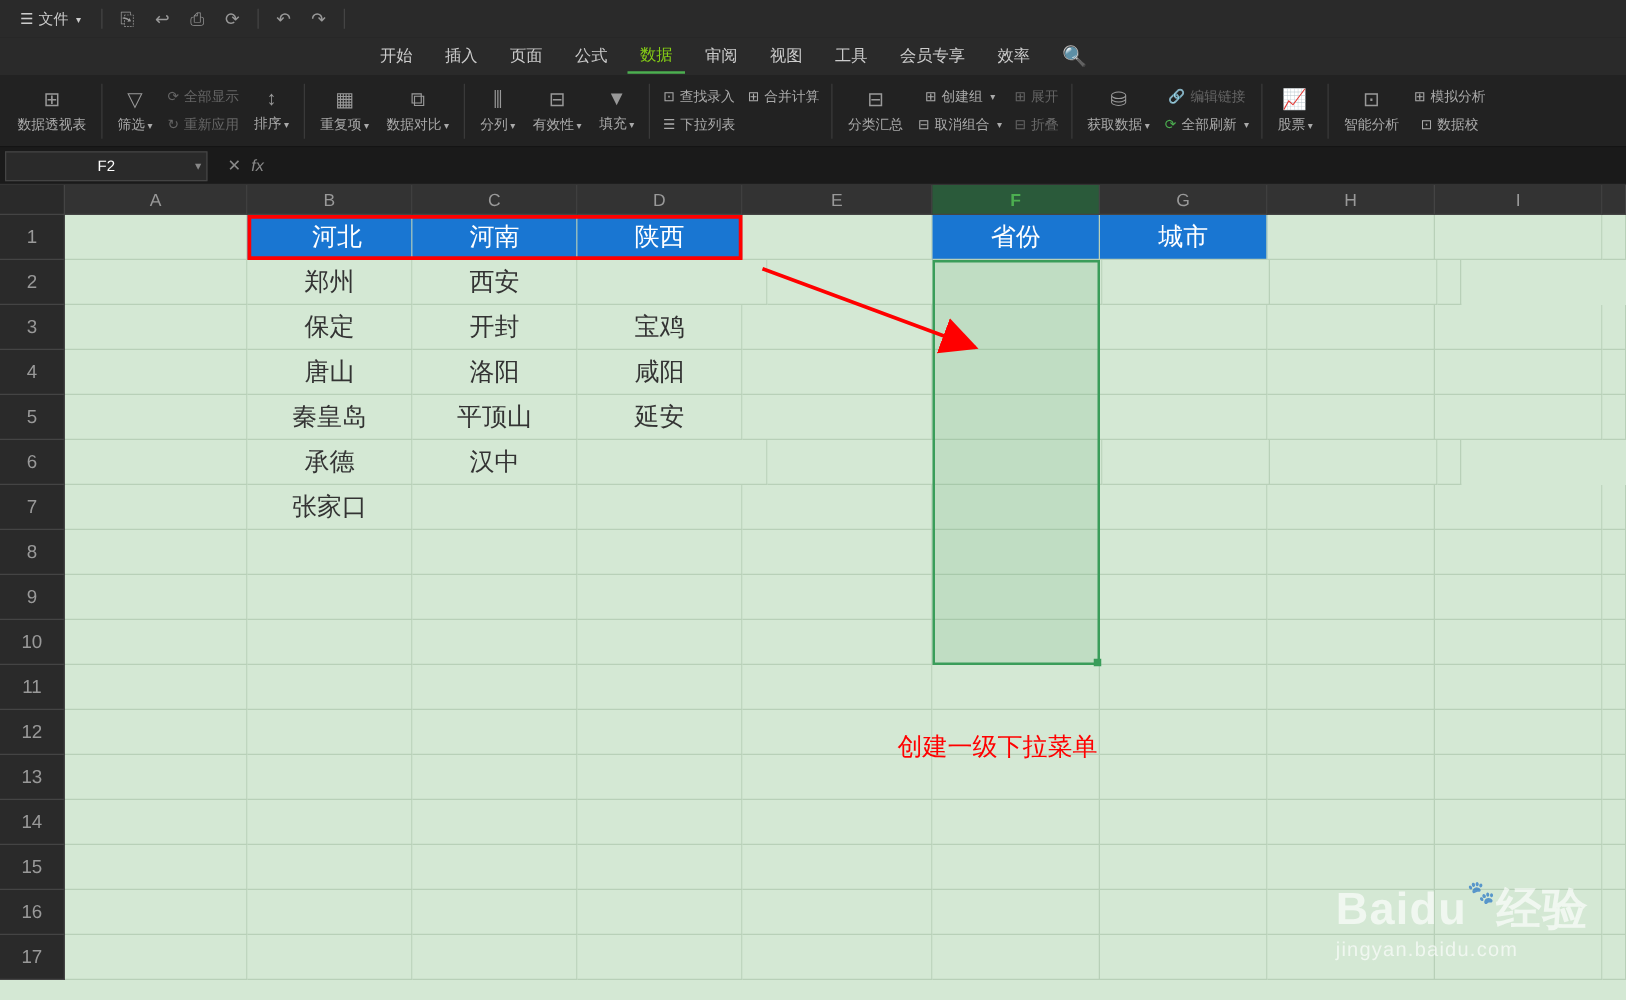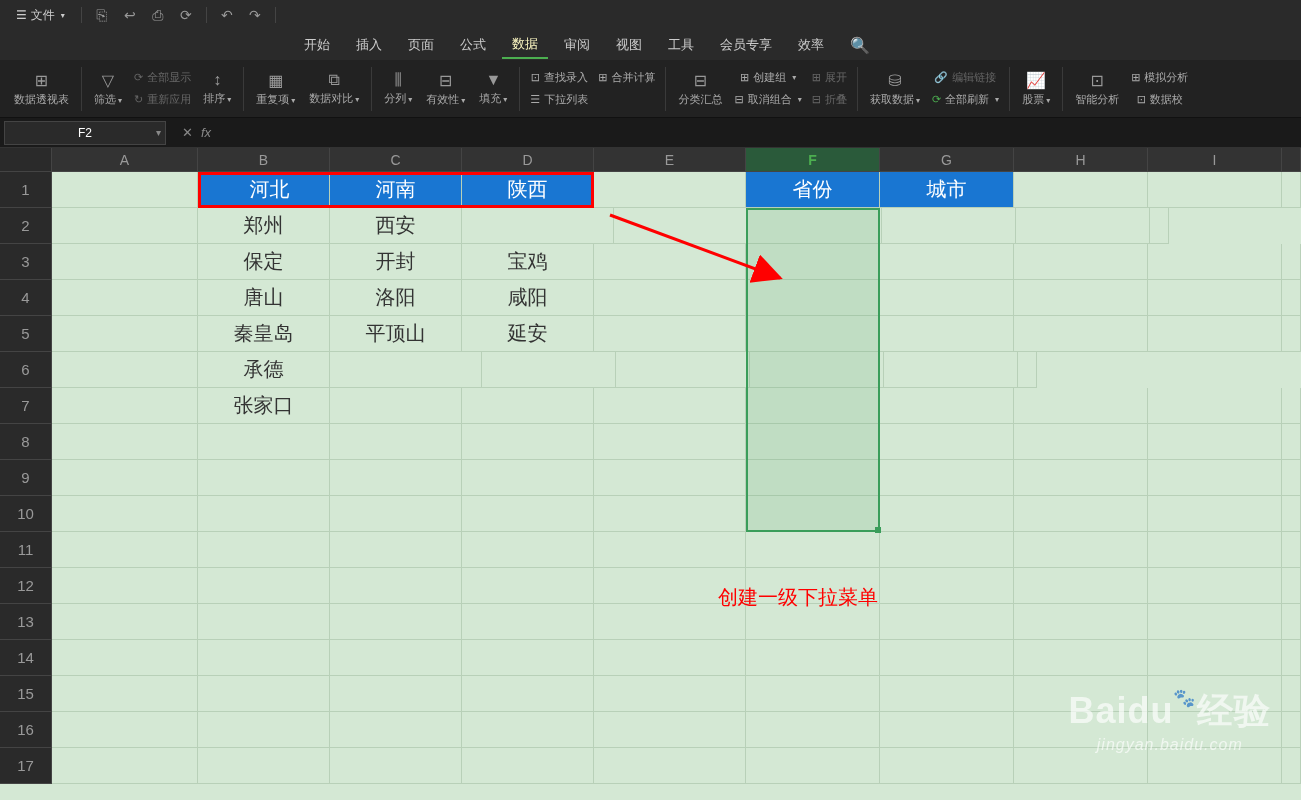--- a/index.html
+++ b/index.html
@@ -5,21 +5,21 @@
     * { margin: 0; padding: 0; box-sizing: border-box; font-family: "Microsoft YaHei", Arial, sans-serif; }
     body { background: #1e1e1e; color: #ccc; width: 1301px; height: 800px; overflow: hidden; position: relative; }
     
     .title-bar { height: 30px; background: #2a2a2a; display: flex; align-items: center; padding: 0 8px; gap: 4px; }
     .file-menu { display: flex; align-items: center; gap: 4px; padding: 2px 8px; cursor: pointer; font-size: 12px; }
     .qat-btn { width: 24px; height: 24px; display: flex; align-items: center; justify-content: center; cursor: pointer; font-size: 14px; color: #999; }
     .qat-sep { width: 1px; height: 16px; background: #444; margin: 0 4px; }
     
     .menu-bar { height: 30px; background: #2a2a2a; display: flex; align-items: center; padding: 0 8px; gap: 6px; }
     .menu-item { padding: 4px 10px; font-size: 13px; cursor: pointer; color: #ccc; }
-    .menu-item.active { color: #fef9c3; border-bottom: 2px solid #4caf50; }
+    .menu-item.active { color: #84cc16; border-bottom: 2px solid #4caf50; }
     .search-icon { margin-left: 10px; color: #888; cursor: pointer; }
     
     .ribbon { height: 58px; background: #222; display: flex; align-items: center; padding: 0 8px; gap: 2px; border-bottom: 1px solid #111; }
     .ribbon-sep { width: 1px; height: 44px; background: #3a3a3a; margin: 0 4px; }
     .ribbon-btn { display: flex; flex-direction: column; align-items: center; justify-content: center; padding: 2px 6px; cursor: pointer; font-size: 11px; color: #aaa; gap: 2px; min-width: 36px; }
     .ribbon-btn-tall { height: 48px; }
     .ribbon-btn-small { flex-direction: row; height: 22px; padding: 2px 4px; gap: 4px; font-size: 11px; }
     .ribbon-col { display: flex; flex-direction: column; gap: 0px; }
     .ribbon-icon { font-size: 16px; color: #999; }
     .ribbon-dim { color: #666; }
@@ -44,23 +44,23 @@
     .cell.hdr { background: #1976d2; color: #fff; font-family: Liberation Serif, serif; }
     
     .col-A{width:146px} .col-B{width:132px} .col-C{width:132px} .col-D{width:132px} .col-E{width:152px} .col-F{width:134px} .col-G{width:134px} .col-H{width:134px} .col-I{width:134px} .col-J{width:19px}
     
     .sel-range { position: absolute; border: 2px solid #3a9d5a; background: rgba(80,160,100,0.15); pointer-events: none; }
     .sel-handle { position: absolute; width: 6px; height: 6px; background: #3a9d5a; right: -3px; bottom: -3px; }
     
     .arrow { position: absolute; top: 210px; left: 605px; width: 190px; height: 80px; pointer-events: none; }
     .annotation { position: absolute; top: 584px; left: 718px; color: #ff0000; font-size: 20px; font-family: SimSun, serif; }
     
-    .watermark { position: absolute; bottom: 46px; right: 30px; color: rgba(255,255,255,0.65); text-align: center; pointer-events: none; }
+    .watermark { position: absolute; bottom: 30px; right: 30px; color: rgba(255,255,255,0.65); text-align: left; pointer-events: none; }
     .watermark .main { font-size: 36px; font-weight: bold; letter-spacing: 1px; }
-    .watermark .sub { font-size: 16px; font-style: italic; letter-spacing: 1px; }
+    .watermark .sub { font-size: 16px; letter-spacing: 1px; }
     .paw { display: inline-block; font-size: 18px; vertical-align: top; }
   </style>
 </head>
 <body>
 
 <div class="title-bar">
   <div class="file-menu">
     <span>☰</span>
     <span>文件</span>
     <span class="dd">▾</span>
@@ -308,20 +308,21 @@
         <div class="cell col-F"></div>
         <div class="cell col-G"></div>
         <div class="cell col-H"></div>
         <div class="cell col-I"></div>
         <div class="cell col-J"></div>
       </div>
       <div class="row">
         <div class="row-h">6</div>
         <div class="cell col-A"></div>
         <div class="cell col-B">承德</div>
+        <div class="cell col-D">汉中</div>
         <div class="cell col-E"></div>
         <div class="cell col-F"></div>
         <div class="cell col-G"></div>
         <div class="cell col-H"></div>
         <div class="cell col-I"></div>
         <div class="cell col-J"></div>
       </div>
       <div class="row">
         <div class="row-h">7</div>
         <div class="cell col-A"></div>

